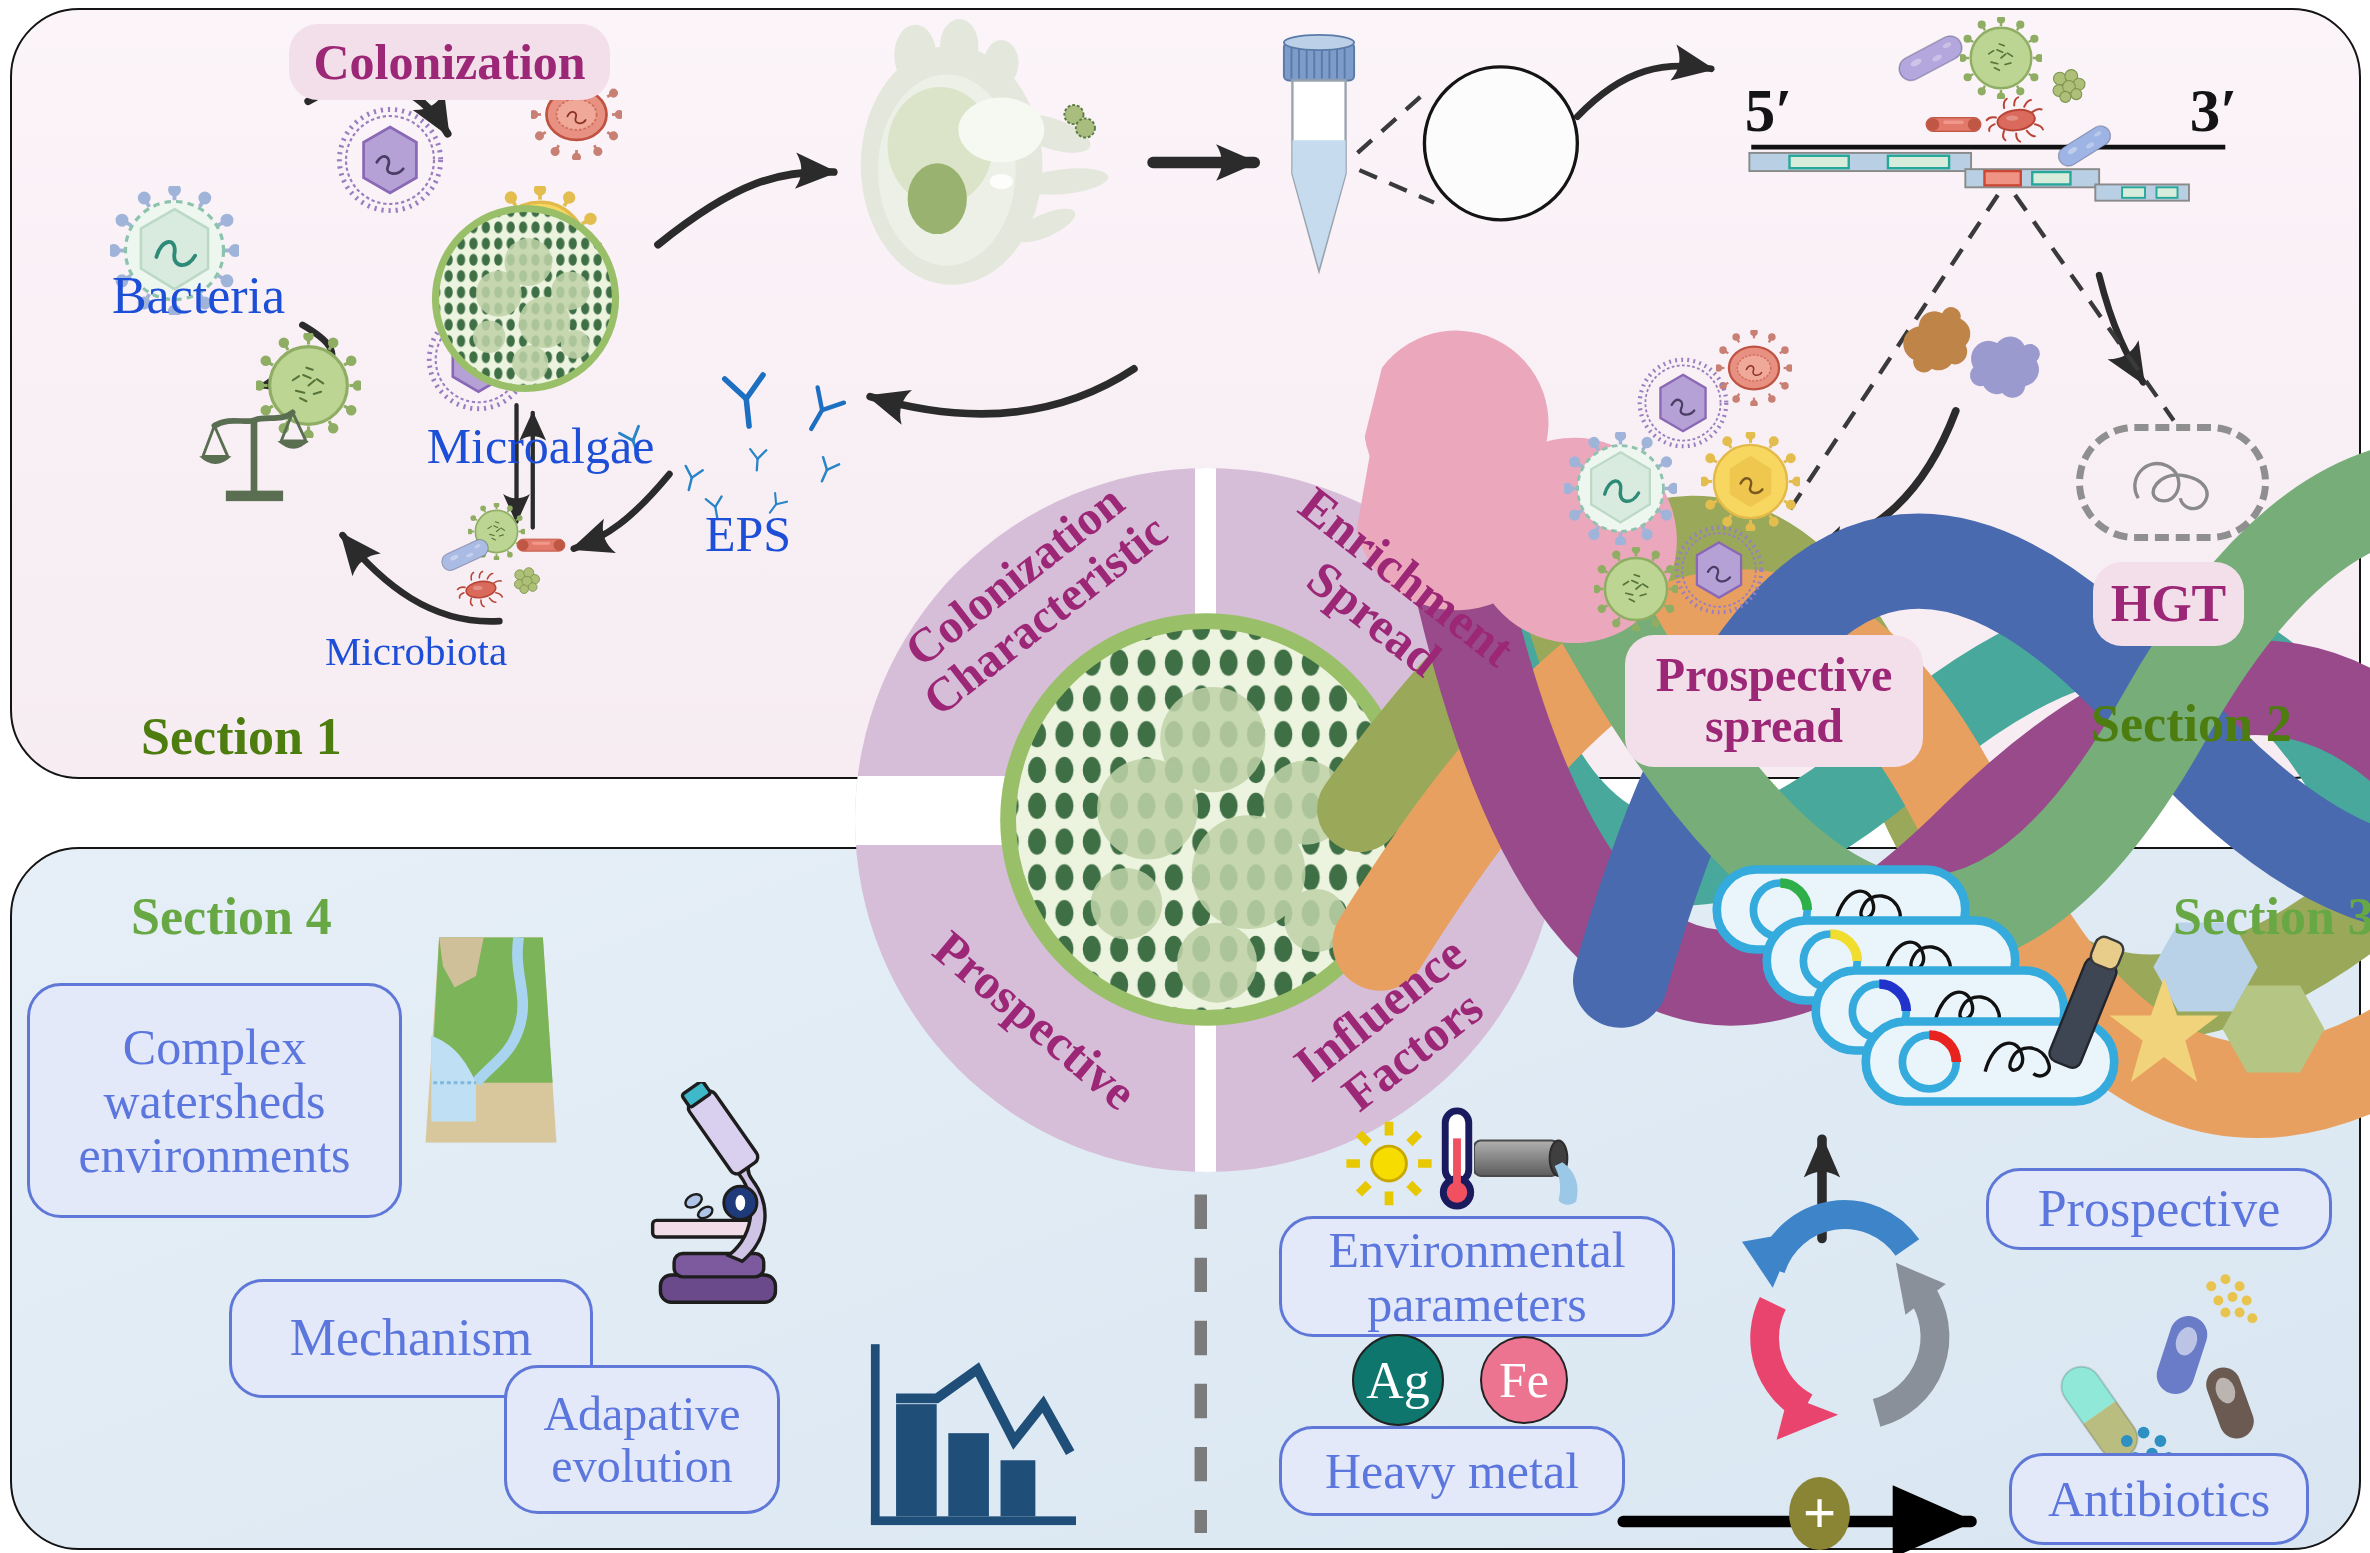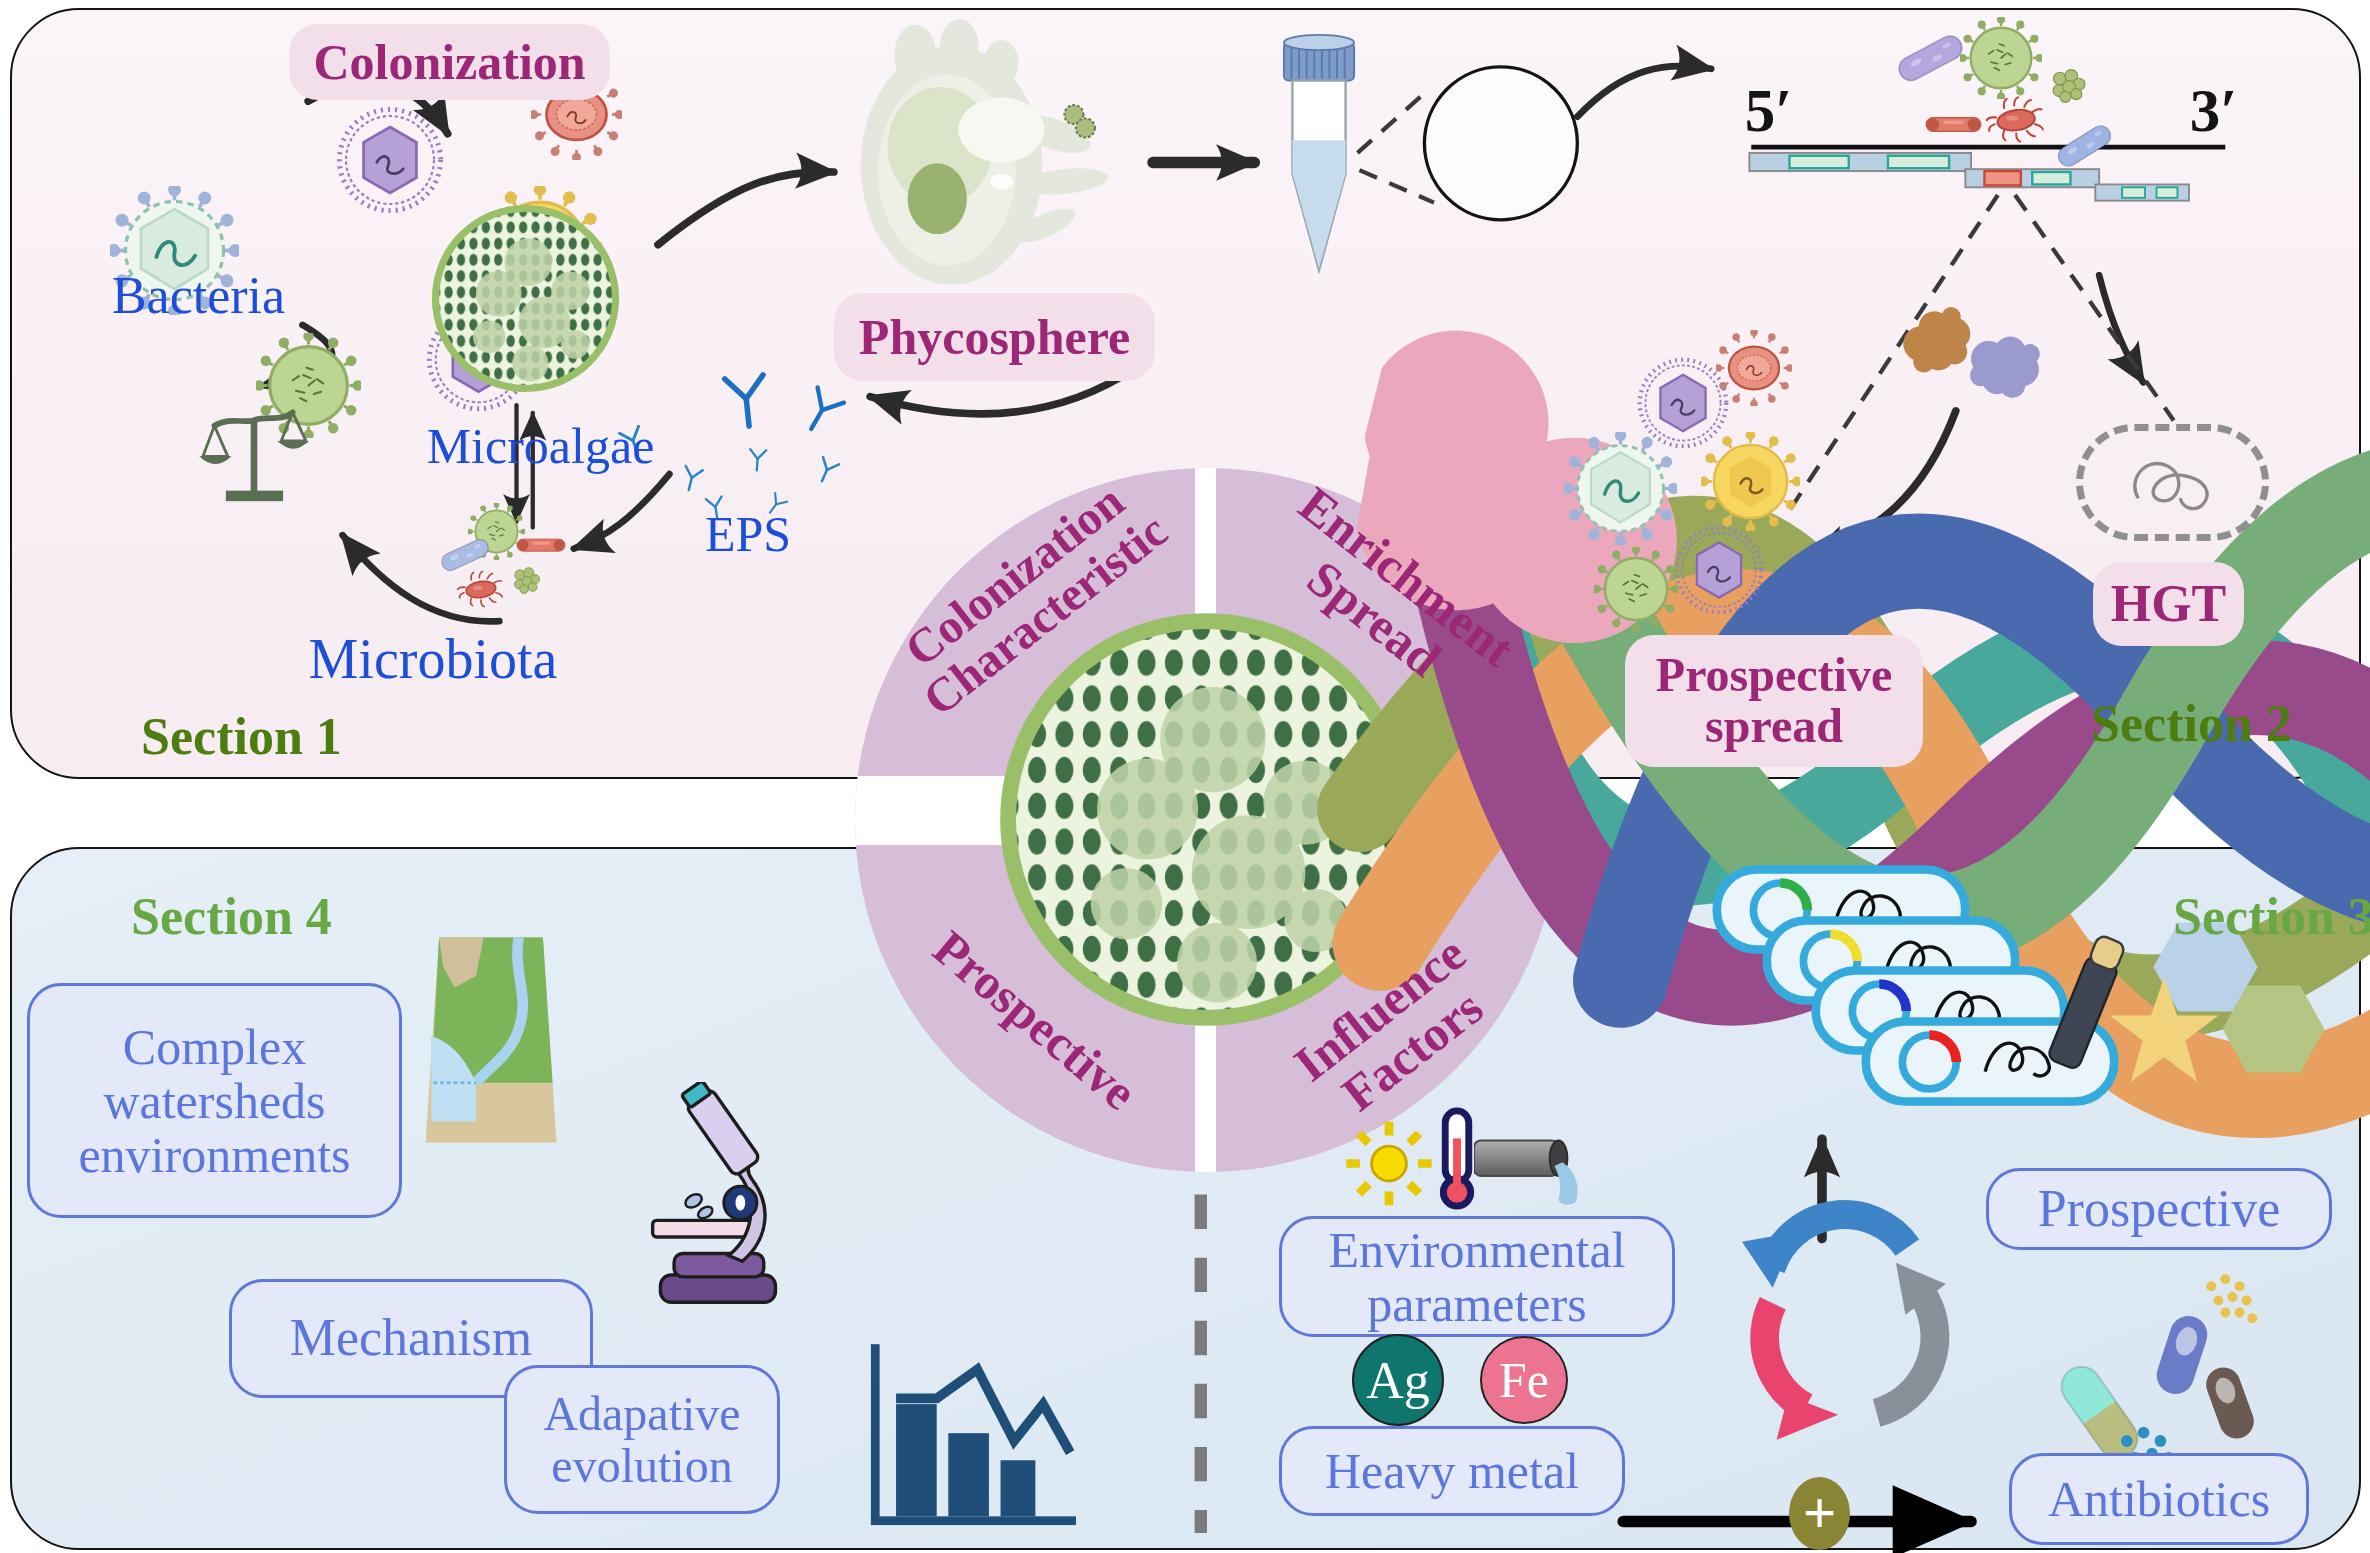--- a/index.html
+++ b/index.html
@@ -614,31 +614,28 @@
     </svg>
 
   <div class="abs badge-pink" style="left:289px;top:24px;width:321px;height:76px;font-size:50px">
     <span>Colonization</span>
   </div>
 
   <div class="abs lbl" style="left:84px;top:270px;width:229px;font-size:52px">Bacteria</div>
 
   <div class="abs lbl" style="left:397px;top:421px;width:287px;font-size:50px">Microalgae</div>
 
-  <div class="abs badge-pink" style="left:834px;top:293px;width:321px;height:88px;font-size:50px">
-    <span>Phycosphere</span>
-  </div>
 
 
   <div class="abs prime" style="left:1723px;top:76px;width:91px;font-size:61px">5′</div>
   <div class="abs prime" style="left:2168px;top:76px;width:91px;font-size:61px">3′</div>
 
   <div class="abs lbl" style="left:681px;top:509px;width:134px;font-size:50px">EPS</div>
 
-  <div class="abs lbl" style="left:304px;top:631px;width:258px;font-size:56px">Microbiota</div>
+  <div class="abs lbl" style="left:287px;top:631px;width:258px;font-size:41px">Microbiota</div>
 
   <div class="abs badge-pink" style="left:1625px;top:635px;width:298px;height:132px;font-size:48px">
     <span>Prospective</span>
     <span>spread</span>
   </div>
 
   <div class="abs badge-pink" style="left:2093px;top:562px;width:151px;height:84px;font-size:52px">
     <span>HGT</span>
   </div>
 

